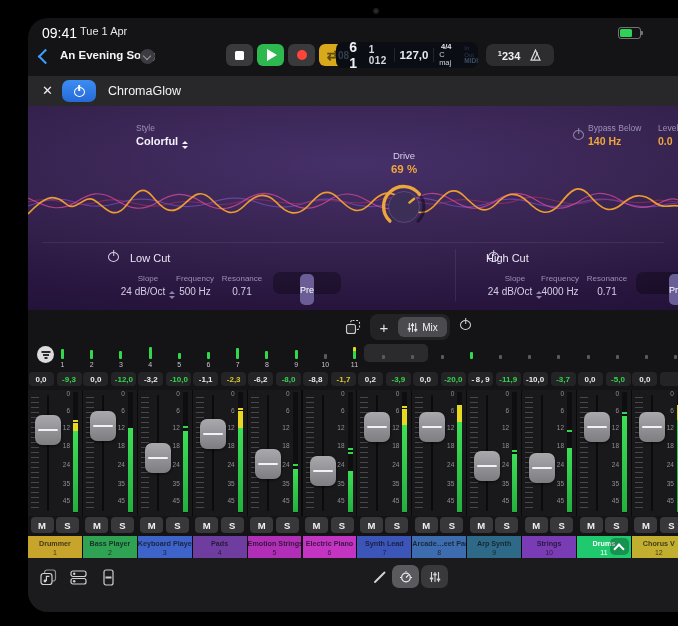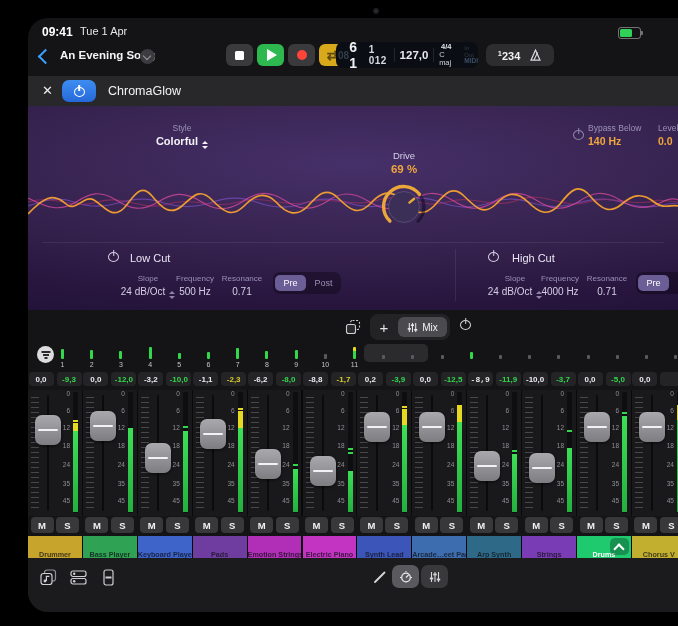--- a/index.html
+++ b/index.html
@@ -4,21 +4,21 @@
 <style>
   html,body{margin:0;padding:0;background:#000;}
   #stage{position:relative;width:678px;height:626px;background:#000;overflow:hidden;
          font-family:"Liberation Sans",sans-serif;-webkit-font-smoothing:antialiased;}
   #screen{position:absolute;left:28px;top:18px;width:650px;height:594px;background:#141416;
           border-radius:20px 0 0 20px;overflow:hidden;}
   .cam{position:absolute;left:373px;top:8px;width:6px;height:6px;border-radius:50%;background:#1e1e22;}
   .cam i{position:absolute;left:2px;top:2px;width:2px;height:2px;border-radius:50%;background:#35353d;display:block;}
 
   
-  .st-time{position:absolute;left:14px;top:7px;font-size:12px;font-weight:bold;color:#fff;}
+  .st-time{position:absolute;left:14px;top:7px;font-size:14px;font-weight:normal;color:#fff;}
   .st-date{position:absolute;left:52px;top:7px;font-size:11px;color:#e6e6e8;}
   .batt{position:absolute;left:590px;top:9px;width:21px;height:10px;border:1px solid rgba(255,255,255,.4);border-radius:3px;}
   .batt i{position:absolute;left:1px;top:1px;bottom:1px;width:12px;background:#30d158;border-radius:1.5px;display:block;}
   .batt u{position:absolute;right:-3px;top:2.5px;width:2px;height:4px;background:rgba(255,255,255,.4);border-radius:0 1px 1px 0;display:block;}
 
   
   .back{position:absolute;left:12px;top:33px;width:9px;height:9px;border-left:2.5px solid #3aa0ff;border-bottom:2.5px solid #3aa0ff;transform:rotate(45deg);}
   .song-title{position:absolute;left:32px;top:31px;font-size:11.5px;font-weight:bold;color:#f4f4f6;}
   .chev-circ{position:absolute;left:112px;top:31px;width:15px;height:15px;border-radius:50%;background:#3c3c40;}
   .chev-circ i{position:absolute;left:4.2px;top:3.6px;width:5px;height:5px;border-right:1.8px solid #9a9aa2;border-bottom:1.8px solid #9a9aa2;transform:rotate(45deg);display:block;}
@@ -60,40 +60,40 @@
   .ud .u{border-bottom:3.5px solid currentColor;}
   .ud .d{border-top:3.5px solid currentColor;}
 
   
   .plug-body{position:absolute;left:0;top:88px;width:650px;height:204px;
      background:radial-gradient(130% 95% at 50% 28%, #463069 0%, #37234f 42%, #27153e 74%, #1d0f31 100%);}
   .model-box{position:absolute;left:26px;top:15px;width:84px;height:33px;background:rgba(255,255,255,.055);border-radius:9px;padding:2px 0 0 8px;box-sizing:border-box;}
   .mini-label{font-size:8.5px;color:#9d92b8;}
   .model-box .mini-label{color:#b8935a;}
   .model-val{font-size:11px;font-weight:bold;color:#f0a63c;margin-top:2px;white-space:nowrap;}
-  .style-box{position:absolute;left:118px;top:17px;width:72px;text-align:center;}
+  .style-box{position:absolute;left:108px;top:17px;width:72px;text-align:left;}
   .style-val{font-size:11px;font-weight:bold;color:#f4f2f8;margin-top:2px;}
   .byp-pwr{position:absolute;left:545px;top:23px;color:#8f85a8;}
   .byp-box{position:absolute;left:560px;top:17px;width:70px;text-align:left;}
   .byp-val{font-size:10.5px;font-weight:bold;color:#f0a63c;margin-top:2px;}
   .lvl-box{position:absolute;left:630px;top:17px;width:46px;text-align:left;}
   .lvl-val{font-size:10.5px;font-weight:bold;color:#f0a63c;margin-top:2px;}
   .waves{position:absolute;left:0;top:58px;}
   .drive-wrap{position:absolute;left:340px;top:44px;width:72px;text-align:center;}
   .drive-label{font-size:9.5px;color:#d7cfe8;}
   .drive-val{font-size:11.5px;font-weight:bold;color:#f0a63c;margin-top:2px;}
   .knob{position:absolute;left:352px;top:77px;}
   .hdiv{position:absolute;left:14px;right:14px;top:136px;height:1px;background:rgba(255,255,255,.08);}
   .vdiv{position:absolute;left:427px;top:143px;height:52px;width:1px;background:rgba(255,255,255,.08);}
   .cut-pwr{position:absolute;top:145px;color:#d5cfe4;}
   .cut-title{position:absolute;top:146px;font-size:11px;color:#eae6f4;}
   .param{position:absolute;top:168px;width:76px;text-align:center;}
   .param .pl{font-size:8px;color:#9a8fb8;}
   .param .pv{font-size:10px;color:#d4cee4;margin-top:3px;white-space:nowrap;}
-  .prepost{position:absolute;top:166px;width:68px;height:22px;background:rgba(0,0,0,.30);border-radius:7px;display:flex;align-items:center;padding:2px;box-sizing:border-box;gap:2px;}
+  .prepost{position:absolute;top:166px;width:68px;height:22px;background:rgba(0,0,0,.30);border-radius:7px;display:flex;align-items:center;padding:2px;box-sizing:border-box;gap:2px;flex-direction:column;}
   .pp{flex:0 0 31px;height:16px;border-radius:5px;font-size:9px;color:#9a90b5;display:flex;align-items:center;justify-content:center;}
   .pp.on{background:#6b5d96;color:#fff;}
 
   
   .mix-toolbar{position:absolute;left:0;top:292px;width:650px;height:34px;background:#141416;}
   .mt-copy{position:absolute;left:312px;top:5px;width:26px;height:24px;display:flex;align-items:center;justify-content:center;}
   .mt-group{position:absolute;left:342px;top:4px;width:80px;height:26px;background:#232325;border-radius:8px;}
   .mt-plus{position:absolute;left:2px;top:1px;width:24px;height:24px;color:#e4e4e8;font-size:15px;display:flex;align-items:center;justify-content:center;}
   .mt-mix{position:absolute;left:28px;top:3px;width:49px;height:20px;background:#4b4b4f;border-radius:6px;display:flex;align-items:center;justify-content:center;gap:4px;color:#f2f2f4;font-size:10px;}
   .mt-pwr{position:absolute;left:432px;top:9px;color:#d2d2d6;}
@@ -120,21 +120,21 @@
   .mscale{position:absolute;left:28px;top:0;width:14px;height:100%;}
   .mscale span{position:absolute;right:0;font-size:6.5px;color:#8f8f96;}
   .meter{position:absolute;left:45px;top:2px;width:5px;height:121px;background:#0e0e10;border-radius:1px;}
   .mgreen{position:absolute;left:0;width:5px;background:linear-gradient(to top,#23b03f,#3ddf57);}
   .myellow{position:absolute;left:0;width:5px;background:#e6d922;}
   .mpeak{position:absolute;left:0;width:5px;height:2px;}
   .ms-row{position:absolute;left:0;top:499px;width:650px;height:18px;}
   .msbtn{position:absolute;top:0;width:23px;height:16px;background:#38383b;border-radius:4px;color:#f0f0f2;font-size:9.5px;font-weight:bold;display:flex;align-items:center;justify-content:center;}
   .foot-row{position:absolute;left:0;top:518px;width:650px;height:22px;background:#09090a;}
   .ftab{position:absolute;top:0;width:53.9px;height:22px;text-align:center;overflow:hidden;}
-  .ftab .fn{font-size:7.2px;font-weight:bold;margin-top:14px;white-space:nowrap;overflow:hidden;}
+  .ftab .fn{font-size:7.2px;font-weight:bold;margin-top:3px;white-space:nowrap;overflow:hidden;}
   .ftab .fd{font-size:7px;margin-top:0.5px;}
   .ftab .chev-up{position:absolute;right:2px;top:2px;width:19px;height:17px;background:rgba(0,0,0,.28);border-radius:5px;}
   .ftab .chev-up i{position:absolute;left:5.5px;top:7px;width:6px;height:6px;border-left:2px solid #fff;border-top:2px solid #fff;transform:rotate(45deg);display:block;}
 
   
   .btm-bar{position:absolute;left:0;top:540px;width:650px;height:54px;background:#1b1b1d;}
   .bicon{position:absolute;top:8px;width:24px;height:22px;display:flex;align-items:center;justify-content:center;}
   .seg{position:absolute;top:7px;width:27px;height:23px;border-radius:7px;display:flex;align-items:center;justify-content:center;}
   .seg.on{background:#5a5a5e;}
   .seg.off{background:#39393b;}
@@ -265,21 +265,21 @@
       <div class="param" style="left:181px;width:66px">
         <div class="pl">Resonance</div>
         <div class="pv">0.71</div>
       </div>
       <div class="prepost" style="left:245px">
         <div class="pp on">Pre</div>
         <div class="pp">Post</div>
       </div>
 
       <span class="pwr cut-pwr" style="left:460px"></span>
-      <div class="cut-title" style="left:484px">High Cut</div>
+      <div class="cut-title" style="left:458px">High Cut</div>
       <div class="param" style="left:449px">
         <div class="pl">Slope</div>
         <div class="pv"><span>24 dB/Oct</span><span class="ud" style="color:#8d84a8">
               <i class="u"></i>
               <i class="d"></i>
             </span></div>
       </div>
       <div class="param" style="left:499px;width:66px">
         <div class="pl">Frequency</div>
         <div class="pv">4000 Hz</div>
@@ -371,21 +371,21 @@
         <div class="vbadge" style="left: 138.3px; color: rgb(50, 215, 75);">-10,0</div>
         <div class="vbadge" style="left: 165.2px; color: rgb(236, 236, 240);">-1,1</div>
         <div class="vbadge" style="left: 193.2px; color: rgb(217, 203, 42);">-2,3</div>
         <div class="vbadge" style="left: 220.1px; color: rgb(236, 236, 240);">-6,2</div>
         <div class="vbadge" style="left: 248.1px; color: rgb(50, 215, 75);">-8,0</div>
         <div class="vbadge" style="left: 275px; color: rgb(236, 236, 240);">-8,8</div>
         <div class="vbadge" style="left: 303px; color: rgb(217, 203, 42);">-1,7</div>
         <div class="vbadge" style="left: 329.9px; color: rgb(236, 236, 240);">0,2</div>
         <div class="vbadge" style="left: 357.9px; color: rgb(50, 215, 75);">-3,9</div>
         <div class="vbadge" style="left: 384.8px; color: rgb(236, 236, 240);">0,0</div>
-        <div class="vbadge" style="left: 412.8px; color: rgb(50, 215, 75);">-12,5</div>
+        <div class="vbadge" style="left: 412.8px; color: rgb(50, 215, 75);">-20,0</div>
         <div class="vbadge" style="left: 439.7px; color: rgb(236, 236, 240); font-family: Liberation Mono, monospace;">-8,9</div>
         <div class="vbadge" style="left: 467.7px; color: rgb(50, 215, 75);">-11,9</div>
         <div class="vbadge" style="left: 494.6px; color: rgb(236, 236, 240);">-10,0</div>
         <div class="vbadge" style="left: 522.6px; color: rgb(50, 215, 75);">-3,7</div>
         <div class="vbadge" style="left: 549.5px; color: rgb(236, 236, 240);">0,0</div>
         <div class="vbadge" style="left: 577.5px; color: rgb(50, 215, 75);">-5,0</div>
         <div class="vbadge" style="left: 604.4px; color: rgb(236, 236, 240);">0,0</div>
         <div class="vbadge" style="left: 632.4px; color: rgb(50, 215, 75);"></div>
       </div>
 

